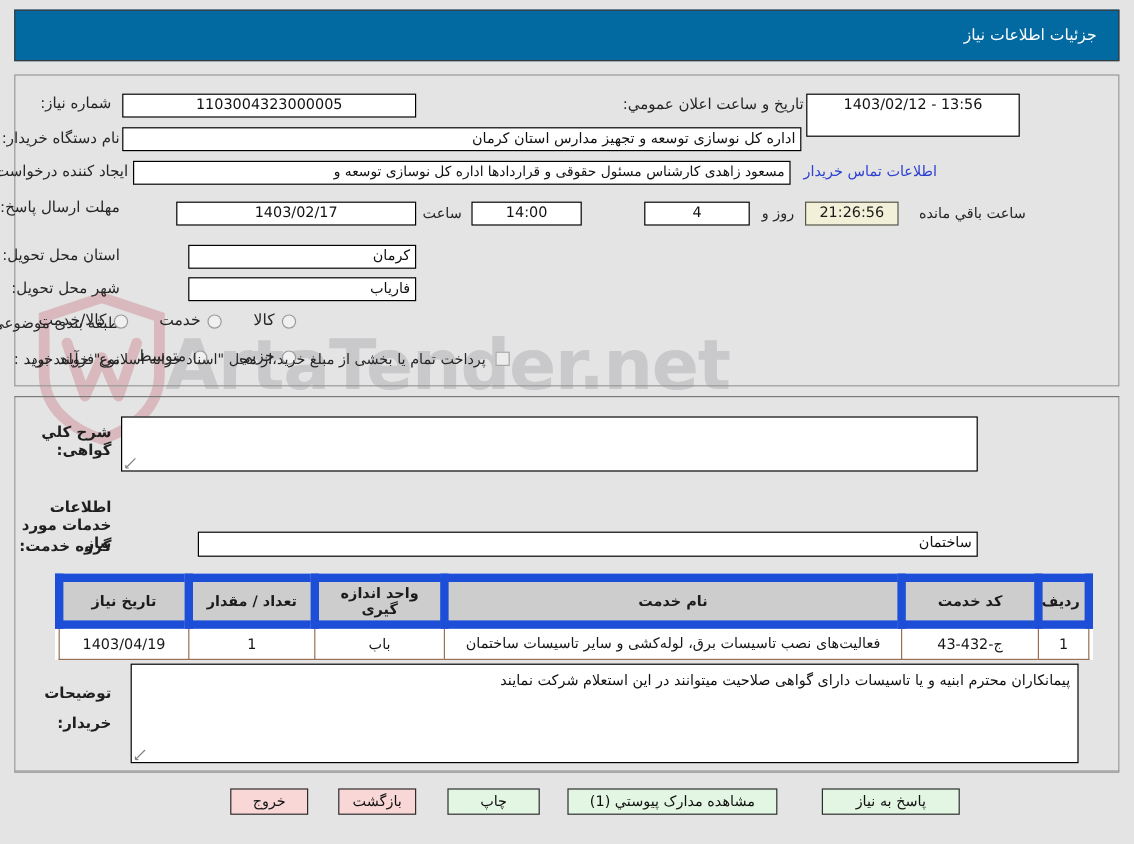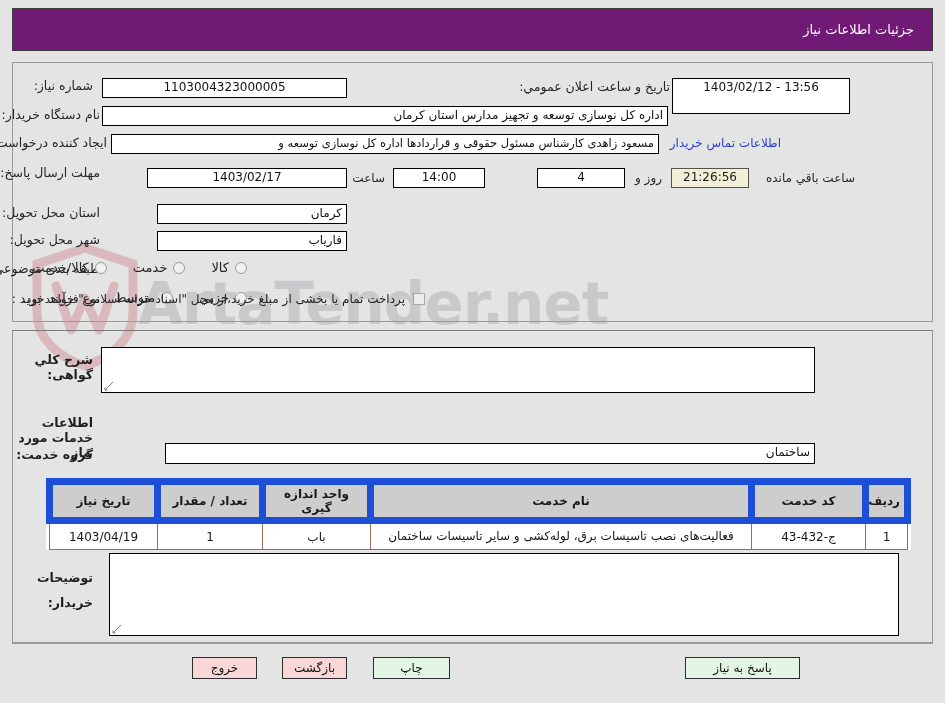--- a/index.html
+++ b/index.html
@@ -48,21 +48,21 @@
     top: 6px;
   }
 
   
   .titlebar {
     position: absolute;
     left: 12px;
     top: 8px;
     width: 921px;
     height: 43px;
-    background: #701a75;
+    background: #0369a1;
     border: 1px solid #3a3a3a;
     box-sizing: border-box;
     display: flex;
     align-items: center;
     justify-content: flex-start;
     padding: 0 18px;
     z-index: 3;
   }
   .titlebar .title {
     color: #ffffff;
@@ -392,26 +392,28 @@
       <td class="desc">فعالیت‌های نصب تاسیسات برق، لوله‌کشی و سایر تاسیسات ساختمان</td>
       <td>باب</td>
       <td>1</td>
       <td>1403/04/19</td>
     </tr>
   </tbody>
 </table>
 
 <div class="sect" style="right:852px; top:565px; width:70px; line-height:25px; ">توضیحات خریدار:</div>
 <div class="tbox" style="right:46px; top:553px; width:790px; height:83px; padding-top:6px;">
+  <span>پیمانکاران محترم ابنیه و یا تاسیسات دارای گواهی صلاحیت میتوانند در این استعلام شرکت نمایند</span>
   <svg class="grip" viewBox="0 0 10 10">
     <path d="M1 9 L9 1" stroke="#555" stroke-width="1" fill="none"></path>
     <path d="M1 9 L3.5 9 M1 9 L1 6.5" stroke="#555" stroke-width="1" fill="none"></path>
   </svg>
 </div>
 
 <div class="hr-bottom"></div>
 
 <div class="btnbar">
   <div class="btn green" style="right:145px; top:5px; width:115px;">پاسخ به نیاز</div>
+  <div class="btn green" style="right:297px; top:5px; width:175px;">مشاهده مدارک پیوستي (1)</div>
   <div class="btn green" style="right:495px; top:5px; width:77px;margin-left:20px;">چاپ</div>
   <div class="btn red" style="right:598px; top:5px; width:65px;">بازگشت</div>
   <div class="btn red" style="right:688px; top:5px; width:65px;">خروج</div>
 </div>
 
 </body></html>

